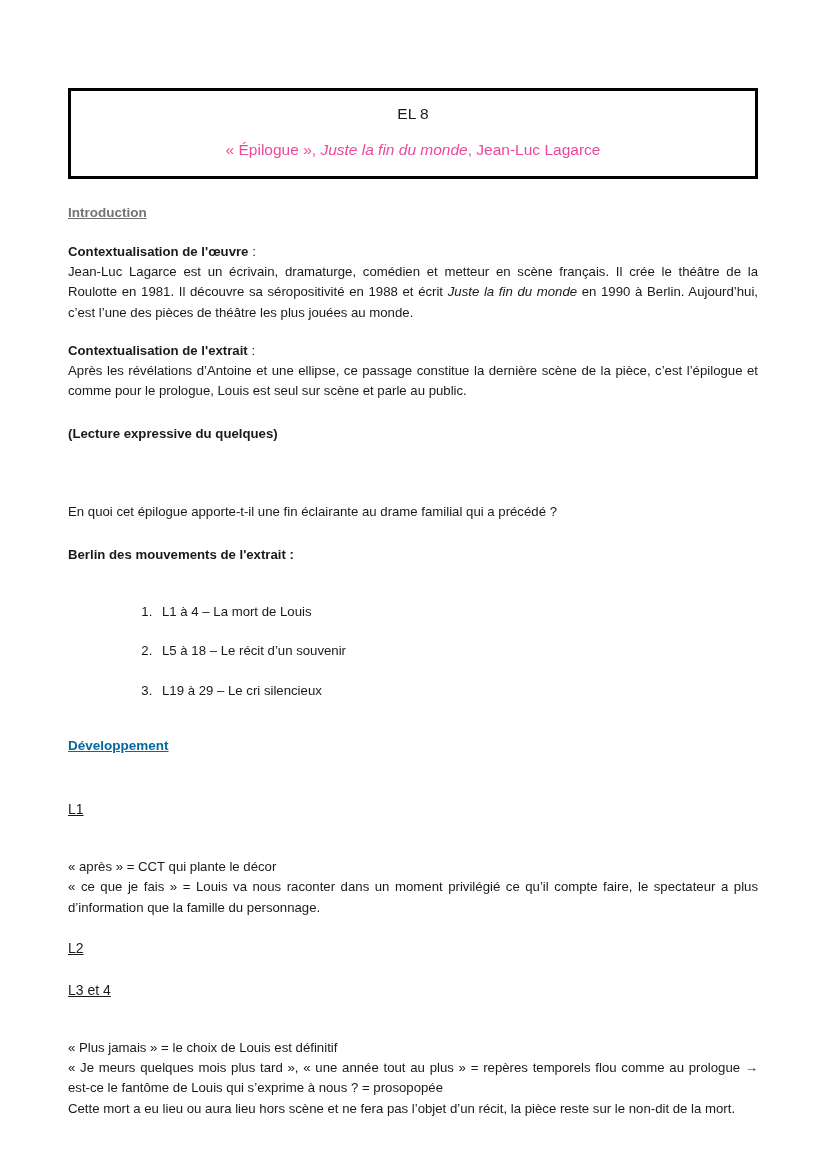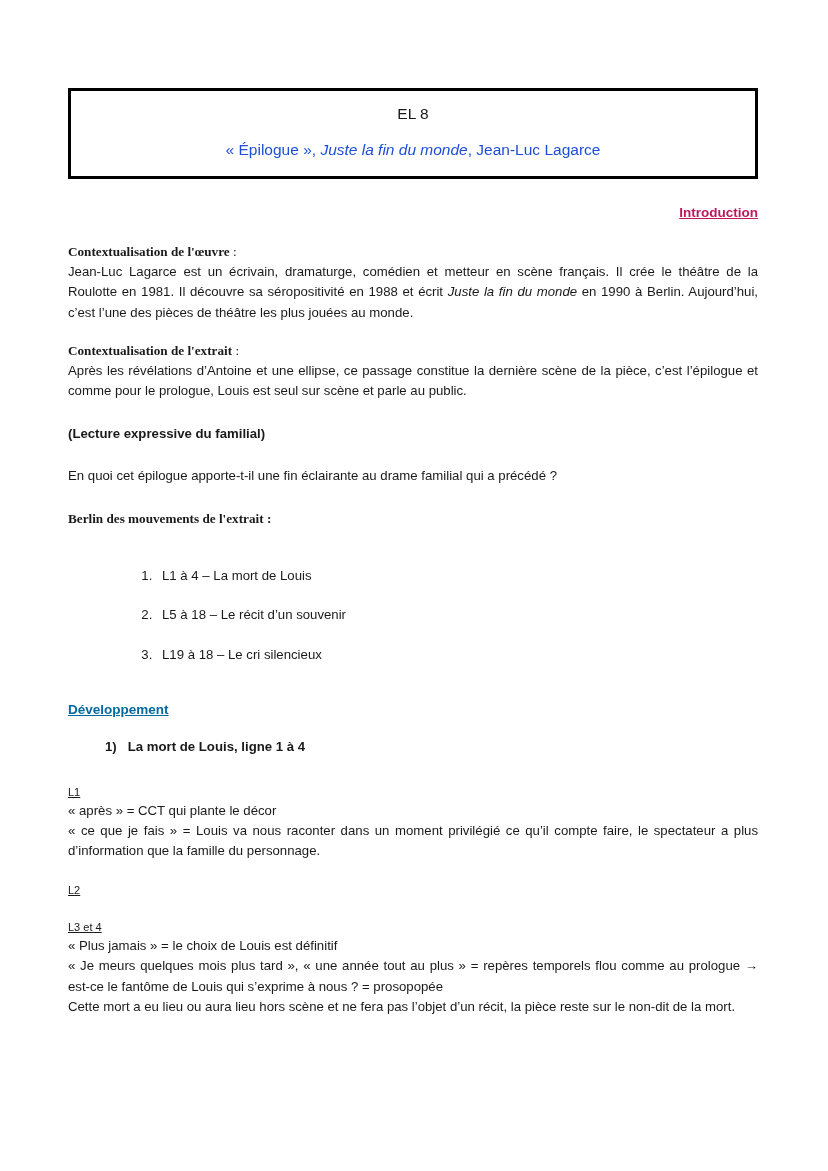--- a/index.html
+++ b/index.html
@@ -41,50 +41,50 @@
   }
   .title-main {
     font-size: 15.5px;
     line-height: 1.45;
     color: #1a1a1a;
     margin-bottom: 14px;
   }
   .title-sub {
     font-size: 15.5px;
     line-height: 1.45;
-    color: #1d4ed8;
+    color: #ec4899;
   }
   .title-sub .work {
     font-style: italic;
   }
 
   
   .section-heading {
     font-weight: bold;
     font-size: 13.5px;
     text-decoration: underline;
     margin: 0;
   }
 
   .lead {
     font-weight: bold;
     font-size: 13.2px;
     line-height: 1.5;
-    font-family: Liberation Serif, serif;
   }
   .lead .colon { font-weight: normal; }
 
   p.body-text {
     font-size: 13.2px;
     line-height: 1.55;
     text-align: justify;
     margin: 0;
   }
   p.body-text.left {
     text-align: left;
+    margin-top: 36px;
   }
   .ital { font-style: italic; }
 
   .bold-line {
     font-weight: bold;
     font-size: 13.2px;
     line-height: 1.55;
     margin: 0;
   }
 
@@ -104,21 +104,21 @@
   .subpart {
     font-weight: bold;
     font-size: 13.2px;
     margin-left: 37px;
     line-height: 1.55;
   }
   .subpart .num { margin-right: 11px; }
 
   
   .line-ref {
-    font-size: 11px;
+    font-size: 14px;
     text-decoration: underline;
     line-height: 1.55;
     margin: 0;
   }
   .sp-18 { height: 18px; }
   .sp-20 { height: 20px; }
   .sp-22 { height: 22px; }
   .sp-26 { height: 26px; }
   .sp-36 { height: 36px; }
 </style>
@@ -128,59 +128,58 @@
 <div class="page">
   <div class="content">
 
     <div class="title-box">
       <div class="title-main">EL 8</div>
       <div class="title-sub"><span>« Épilogue », </span><span class="work">Juste la fin du monde</span><span>, Jean-Luc Lagarce</span></div>
     </div>
 
     <div class="sp-26"></div>
 
-    <div class="section-heading" style="color:#be185d;text-align:right;">Introduction</div>
+    <div class="section-heading" style="color:#737373;">Introduction</div>
 
     <div class="sp-22"></div>
 
     <div class="lead"><span>Contextualisation de l'œuvre</span><span class="colon"> :</span></div>
     <p class="body-text"><span>Jean-Luc Lagarce est un écrivain, dramaturge, comédien et metteur en scène français. Il crée le théâtre de la Roulotte en 1981. Il découvre sa séropositivité en 1988 et écrit </span><span class="ital">Juste la fin du monde</span><span> en 1990 à Berlin. Aujourd’hui, c’est l’une des pièces de théâtre les plus jouées au monde.</span></p>
 
     <div class="sp-18"></div>
 
     <div class="lead"><span>Contextualisation de l'extrait</span><span class="colon"> :</span></div>
     <p class="body-text">Après les révélations d’Antoine et une ellipse, ce passage constitue la dernière scène de la pièce, c’est l’épilogue et comme pour le prologue, Louis est seul sur scène et parle au public.</p>
 
     <div class="sp-22"></div>
 
-    <div class="bold-line">(Lecture expressive du familial)</div>
+    <div class="bold-line">(Lecture expressive du quelques)</div>
 
     <div class="sp-22"></div>
 
     <p class="body-text left">En quoi cet épilogue apporte-t-il une fin éclairante au drame familial qui a précédé ?</p>
 
     <div class="sp-22"></div>
 
     <div class="lead">Berlin des mouvements de l'extrait :</div>
 
     <div class="sp-18"></div>
 
     <ol class="movements">
       <li>L1 à 4 – La mort de Louis</li>
       <li>L5 à 18 – Le récit d’un souvenir</li>
-      <li>L19 à 18 – Le cri silencieux</li>
+      <li>L19 à 29 – Le cri silencieux</li>
     </ol>
 
     <div class="sp-36"></div>
 
     <div class="section-heading" style="color:#0369a1;">Développement</div>
 
     <div class="sp-20"></div>
 
-    <div class="subpart"><span class="num">1)</span><span>La mort de Louis, ligne 1 à 4</span></div>
 
     <div class="sp-26"></div>
 
     <div class="line-ref">L1</div>
     <p class="body-text left">« après » = CCT qui plante le décor</p>
     <p class="body-text">« ce que je fais » = Louis va nous raconter dans un moment privilégié ce qu’il compte faire, le spectateur a plus d’information que la famille du personnage.</p>
 
     <div class="sp-20"></div>
 
     <div class="line-ref">L2</div>

